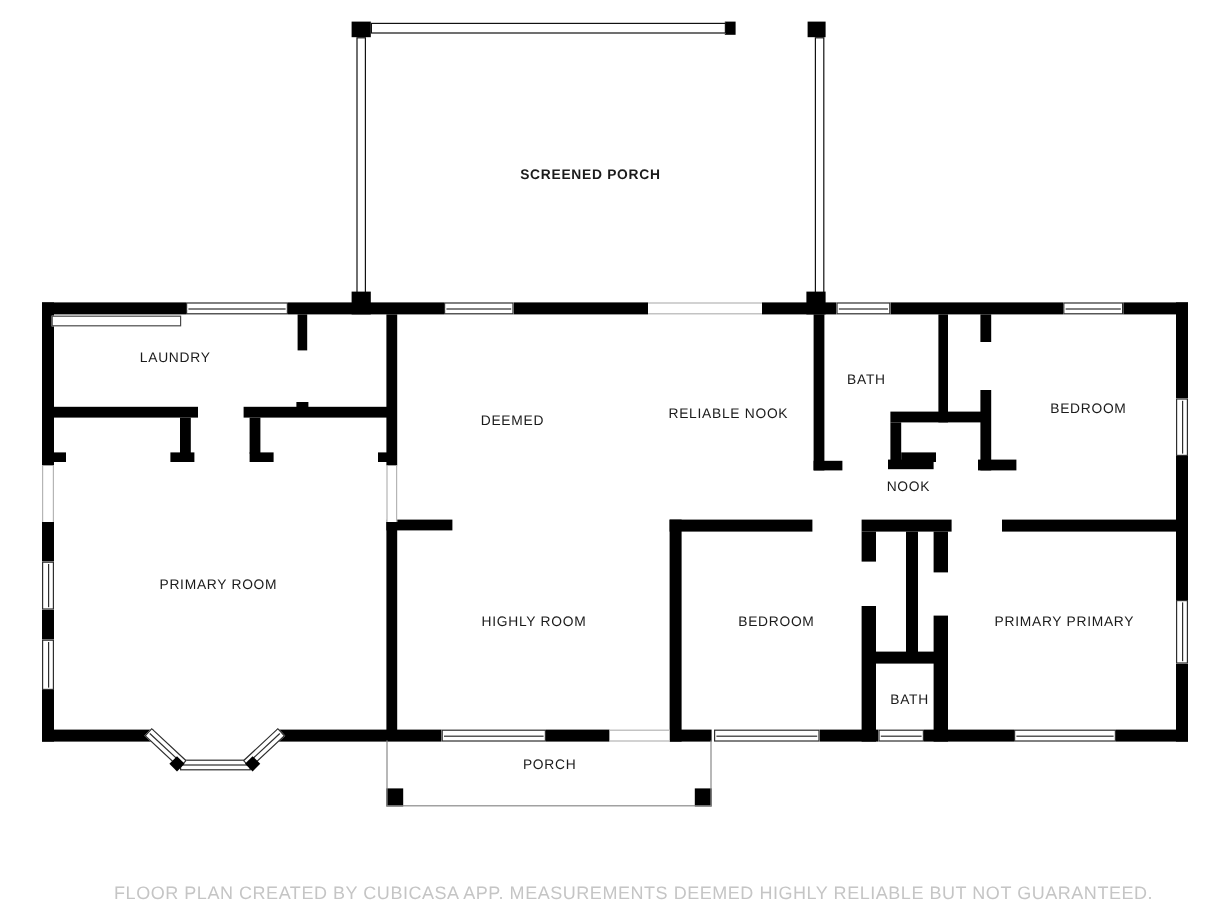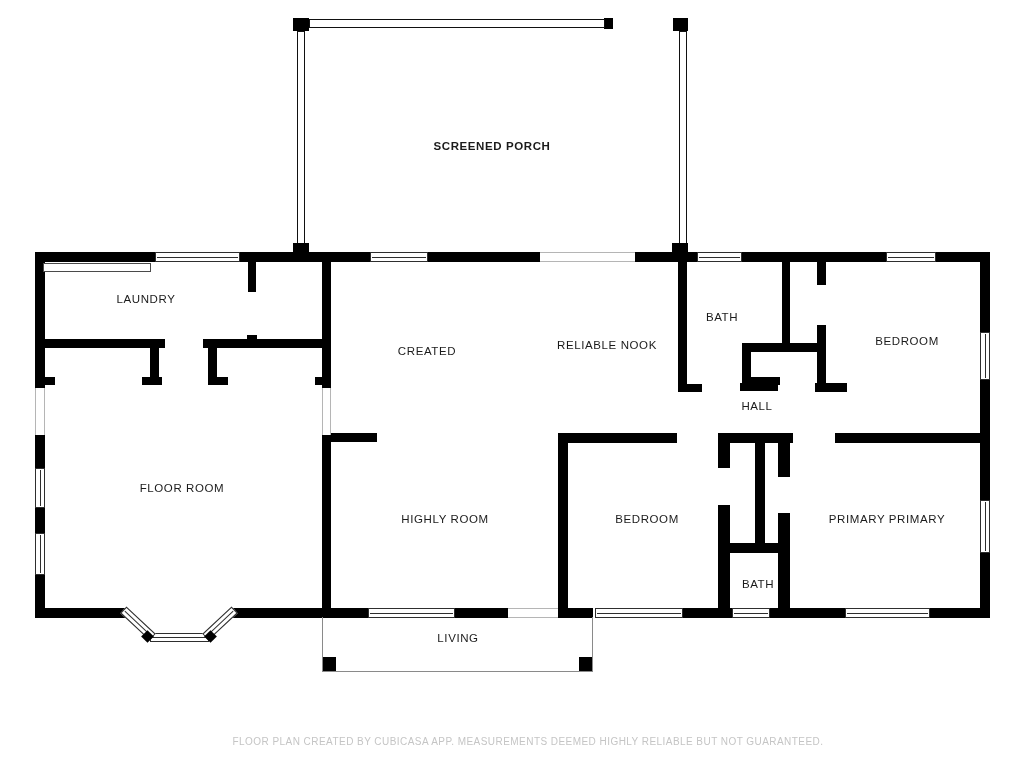--- a/index.html
+++ b/index.html
@@ -19,21 +19,21 @@
   .post{position:absolute;background:#000;}
   .fixture{position:absolute;background:#fff;border:1px solid #4a4a4a;box-sizing:border-box;}
   .porch-outline{position:absolute;border:1px solid #8a8a8a;border-top:none;box-sizing:border-box;background:transparent;}
   .room-label{
     position:absolute;transform:translate(-50%,-50%);
     font-size:11.5px;letter-spacing:0.6px;color:var(--label,#1b1b1b);
     white-space:nowrap;font-weight:400;
   }
   .footer{
     position:absolute;left:0;right:0;top:736px;text-align:center;
-    font-size:10px;letter-spacing:0.45px;color:var(--footer,#c5c5c5);padding-left:32px;
+    font-size:15px;letter-spacing:0.45px;color:var(--footer,#c5c5c5);padding-left:32px;
   }
 </style>
 </head>
 <body style="--wall: #000000; --label: #1b1b1b; --footer: #c5c5c5;">
 
 <div id="plan">
     <div class="wall" style="left: 35px; top: 252px; width: 120px; height: 10px;"></div>
     <div class="wall" style="left: 240px; top: 252px; width: 130px; height: 10px;"></div>
     <div class="wall" style="left: 428px; top: 252px; width: 112px; height: 10px;"></div>
     <div class="wall" style="left: 635px; top: 252px; width: 62px; height: 10px;"></div>
@@ -114,26 +114,26 @@
     <div class="post" style="left: 322px; top: 657px; width: 14px; height: 15px;"></div>
     <div class="post" style="left: 579px; top: 657px; width: 14px; height: 15px;"></div>
     <div class="fixture" style="left: 43px; top: 263px; width: 108px; height: 9px;"></div>
     <div class="window h" style="left: 118px; top: 619px; width: 40px; height: 9px; transform: rotate(43deg);"></div>
     <div class="window h" style="left: 200px; top: 619px; width: 40px; height: 9px; transform: rotate(-43deg);"></div>
     <div class="post" style="left: 143px; top: 632px; width: 9px; height: 9px; transform: rotate(45deg);"></div>
     <div class="post" style="left: 206px; top: 632px; width: 9px; height: 9px; transform: rotate(45deg);"></div>
     <div class="porch-outline" style="left: 322px; top: 617px; width: 271px; height: 55px;"></div>
     <div class="room-label" style="left: 492px; top: 146px; font-weight: bold;">SCREENED PORCH</div>
     <div class="room-label" style="left: 146px; top: 299px; text-align: center;">LAUNDRY</div>
-    <div class="room-label" style="left: 427px; top: 351px;">CREATED</div>
+    <div class="room-label" style="left: 427px; top: 351px;">DEEMED</div>
     <div class="room-label" style="left: 607px; top: 345px;">RELIABLE NOOK</div>
     <div class="room-label" style="left: 722px; top: 317px;">BATH</div>
     <div class="room-label" style="left: 907px; top: 341px;">BEDROOM</div>
-    <div class="room-label" style="left: 757px; top: 406px;">HALL</div>
-    <div class="room-label" style="left: 182px; top: 488px;">FLOOR ROOM</div>
+    <div class="room-label" style="left: 757px; top: 406px;">NOOK</div>
+    <div class="room-label" style="left: 182px; top: 488px;">PRIMARY ROOM</div>
     <div class="room-label" style="left: 445px; top: 519px;">HIGHLY ROOM</div>
     <div class="room-label" style="left: 647px; top: 519px;">BEDROOM</div>
     <div class="room-label" style="left: 887px; top: 519px;">PRIMARY PRIMARY</div>
     <div class="room-label" style="left: 758px; top: 584px;">BATH</div>
-    <div class="room-label" style="left: 458px; top: 638px;">LIVING</div>
+    <div class="room-label" style="left: 458px; top: 638px;">PORCH</div>
   </div>
 
 <div class="footer">FLOOR PLAN CREATED BY CUBICASA APP. MEASUREMENTS DEEMED HIGHLY RELIABLE BUT NOT GUARANTEED.</div>
 
 </body></html>

